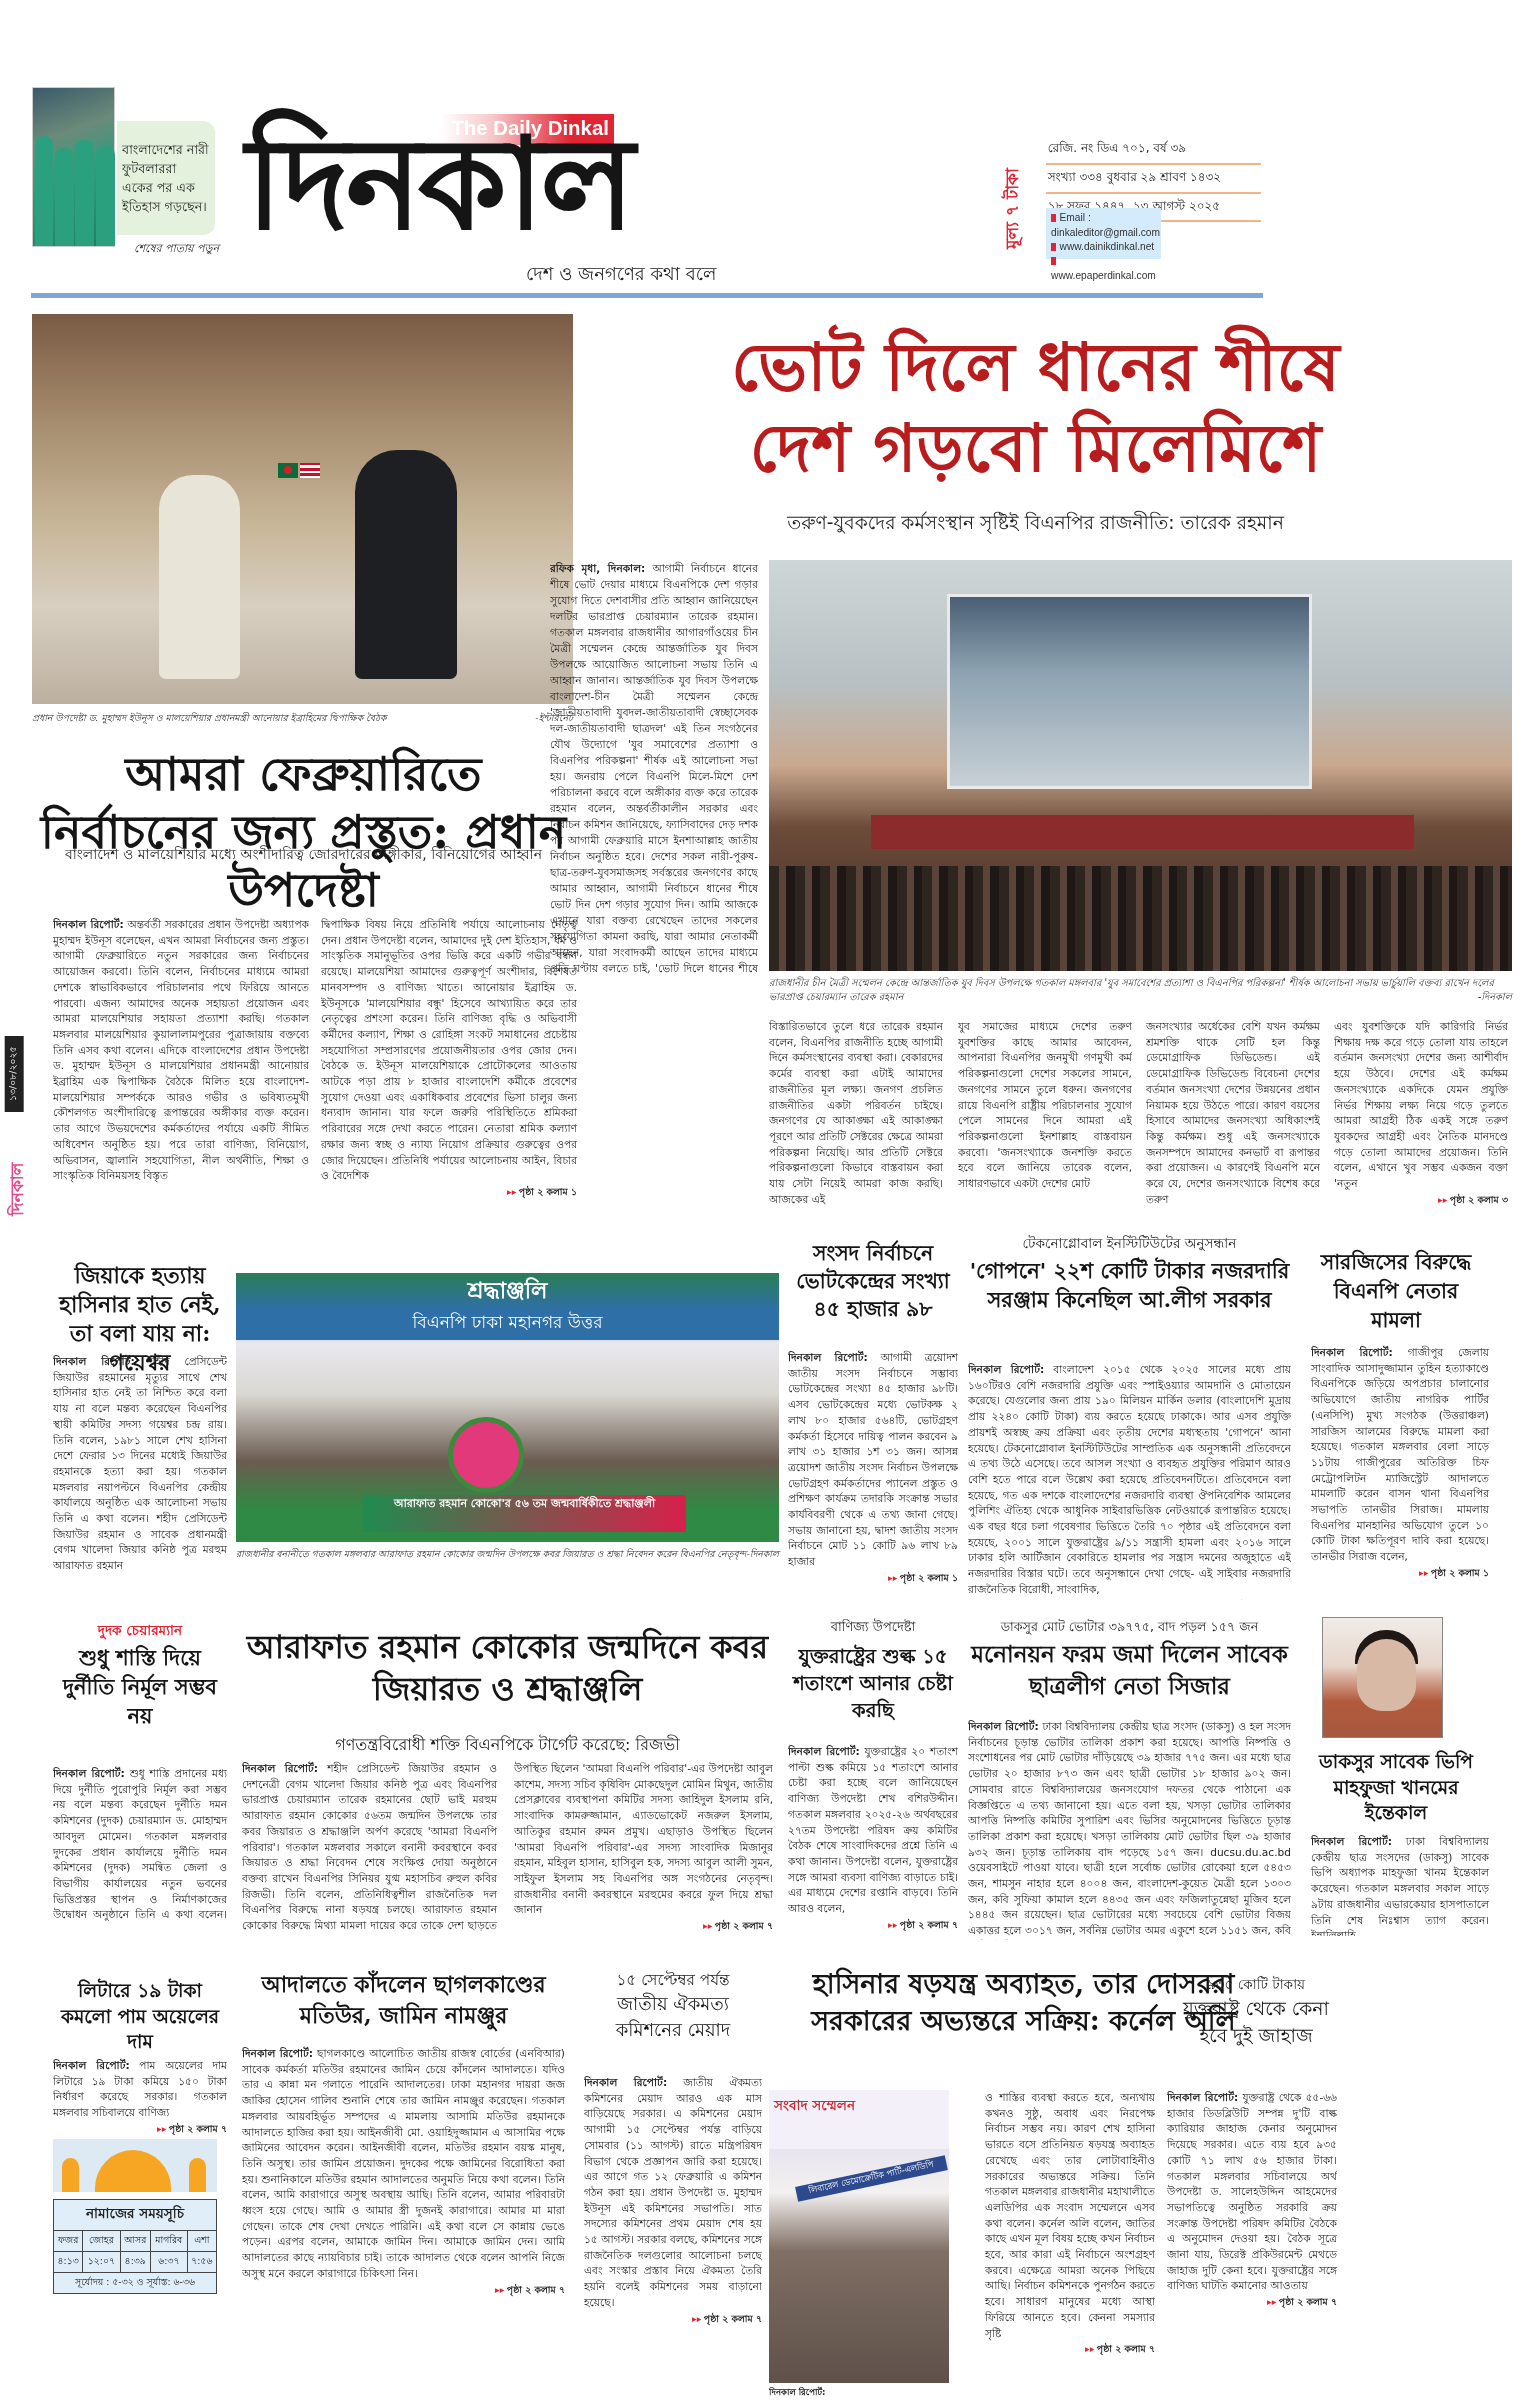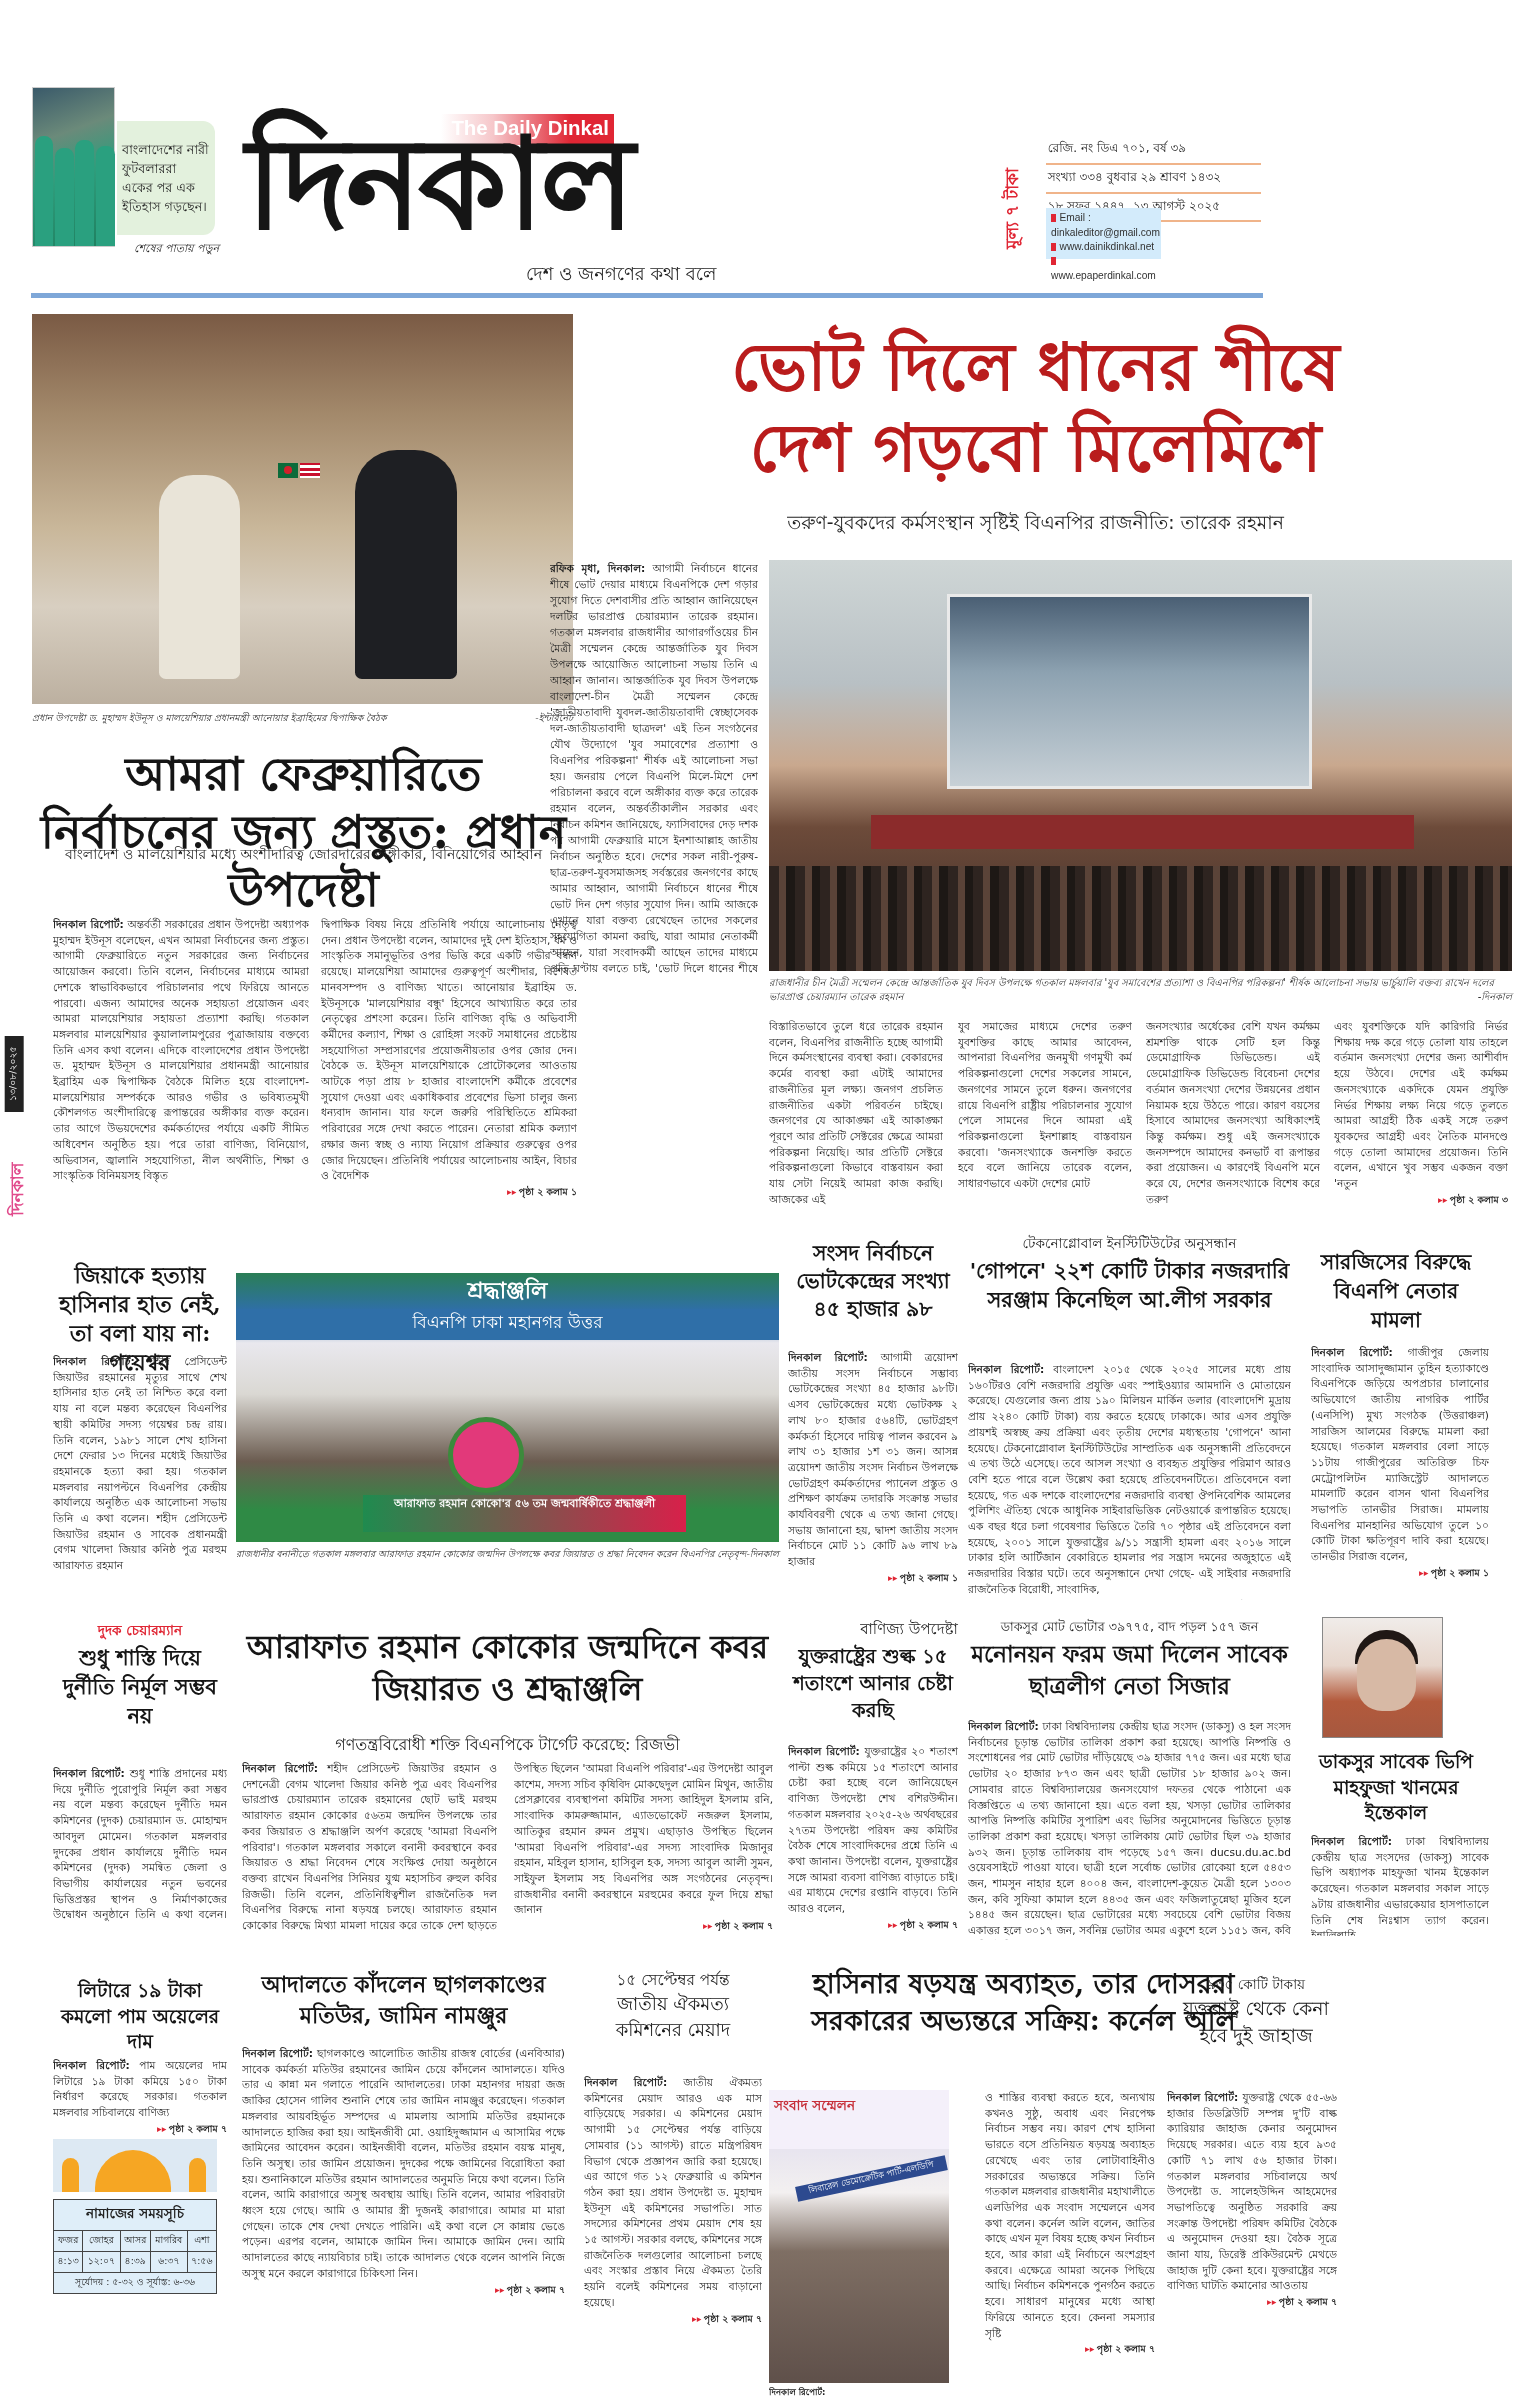--- a/index.html
+++ b/index.html
@@ -207,21 +207,21 @@
 <div class="abs kicker" style="left:242px;top:1732px;width:531px;font-size:16px" data-name="koko-subhead">গণতন্ত্রবিরোধী শক্তি বিএনপিকে টার্গেট করেছে: রিজভী</div>
 <div class="abs bodycol" style="left:242px;top:1761px;width:255px" data-name="koko-col1">
   <span class="byline" data-name="byline">দিনকাল রিপোর্ট:</span>
   <span data-name="body-text">শহীদ প্রেসিডেন্ট জিয়াউর রহমান ও দেশনেত্রী বেগম খালেদা জিয়ার কনিষ্ঠ পুত্র এবং বিএনপির ভারপ্রাপ্ত চেয়ারম্যান তারেক রহমানের ছোট ভাই মরহুম আরাফাত রহমান কোকোর ৫৬তম জন্মদিন উপলক্ষে তার কবর জিয়ারত ও শ্রদ্ধাঞ্জলি অর্পণ করেছে 'আমরা বিএনপি পরিবার'। গতকাল মঙ্গলবার সকালে বনানী কবরস্থানে কবর জিয়ারত ও শ্রদ্ধা নিবেদন শেষে সংক্ষিপ্ত দোয়া অনুষ্ঠানে বক্তব্য রাখেন বিএনপির সিনিয়র যুগ্ম মহাসচিব রুহুল কবির রিজভী। তিনি বলেন, প্রতিনিধিত্বশীল রাজনৈতিক দল বিএনপির বিরুদ্ধে নানা ষড়যন্ত্র চলছে। আরাফাত রহমান কোকোর বিরুদ্ধে মিথ্যা মামলা দায়ের করে তাকে দেশ ছাড়তে বাধ্য করা হয়েছিল। মোনাজাত ও শ্রদ্ধাঞ্জলি অনুষ্ঠানে</span>
 </div>
 <div class="abs bodycol" style="left:514px;top:1761px;width:259px" data-name="koko-col2">
   <span data-name="body-text">উপস্থিত ছিলেন 'আমরা বিএনপি পরিবার'-এর উপদেষ্টা আবুল কাশেম, সদস্য সচিব কৃষিবিদ মোকছেদুল মোমিন মিথুন, জাতীয় প্রেসক্লাবের ব্যবস্থাপনা কমিটির সদস্য জাহিদুল ইসলাম রনি, সাংবাদিক কামরুজ্জামান, এ্যাডভোকেট নজরুল ইসলাম, আতিকুর রহমান রুমন প্রমুখ। এছাড়াও উপস্থিত ছিলেন 'আমরা বিএনপি পরিবার'-এর সদস্য সাংবাদিক মিজানুর রহমান, মহিবুল হাসান, হাসিবুল হক, সদস্য আবুল আলী সুমন, সাইফুল ইসলাম সহ বিএনপির অঙ্গ সংগঠনের নেতৃবৃন্দ। রাজধানীর বনানী কবরস্থানে মরহুমের কবরে ফুল দিয়ে শ্রদ্ধা জানান</span>
   <div style="text-align:right" class="cont" data-name="continued-link"><span class="arr">▸▸</span><span>পৃষ্ঠা ২ কলাম ৭</span></div>
 </div>
 
-<div class="abs kicker" style="left:824px;top:1617px;width:170px;font-size:15px" data-name="tariff-kicker">বাণিজ্য উপদেষ্টা</div>
+<div class="abs kicker" style="left:788px;top:1617px;width:170px;font-size:13px" data-name="tariff-kicker">বাণিজ্য উপদেষ্টা</div>
 <div class="abs hl-black" style="left:788px;top:1643px;width:170px;font-size:19.5px;line-height:27px" data-name="tariff-headline">যুক্তরাষ্ট্রের শুল্ক ১৫ শতাংশে আনার চেষ্টা করছি</div>
 <div class="abs bodycol" style="left:788px;top:1744px;width:170px" data-name="tariff-body">
   <span class="byline" data-name="byline">দিনকাল রিপোর্ট:</span>
   <span data-name="body-text">যুক্তরাষ্ট্রের ২০ শতাংশ পাল্টা শুল্ক কমিয়ে ১৫ শতাংশে আনার চেষ্টা করা হচ্ছে বলে জানিয়েছেন বাণিজ্য উপদেষ্টা শেখ বশিরউদ্দীন। গতকাল মঙ্গলবার ২০২৫-২৬ অর্থবছরের ২৭তম উপদেষ্টা পরিষদ ক্রয় কমিটির বৈঠক শেষে সাংবাদিকদের প্রশ্নে তিনি এ কথা জানান। উপদেষ্টা বলেন, যুক্তরাষ্ট্রের সঙ্গে আমরা ব্যবসা বাণিজ্য বাড়াতে চাই। এর মাধ্যমে দেশের রপ্তানি বাড়বে। তিনি আরও বলেন,</span>
   <div style="text-align:right" class="cont" data-name="continued-link"><span class="arr">▸▸</span><span>পৃষ্ঠা ২ কলাম ৭</span></div>
 </div>
 
 <div class="abs kicker" style="left:968px;top:1617px;width:323px;font-size:12.7px" data-name="ducsu-kicker">ডাকসুর মোট ভোটার ৩৯৭৭৫, বাদ পড়ল ১৫৭ জন</div>
 <div class="abs hl-black" style="left:968px;top:1638px;width:323px;font-size:23px;line-height:32px" data-name="ducsu-headline">মনোনয়ন ফরম জমা দিলেন সাবেক ছাত্রলীগ নেতা সিজার</div>
 <div class="abs bodycol" style="left:968px;top:1719px;width:323px" data-name="ducsu-body">

